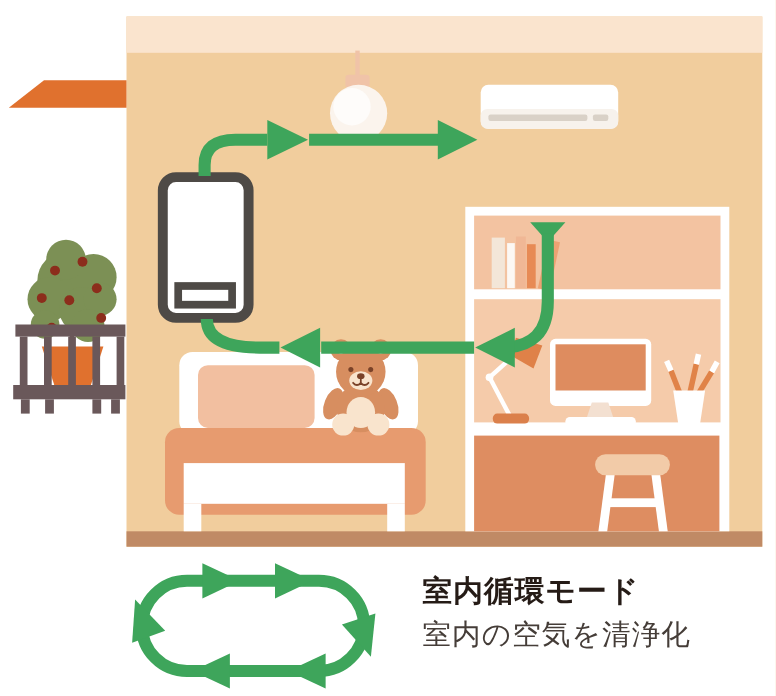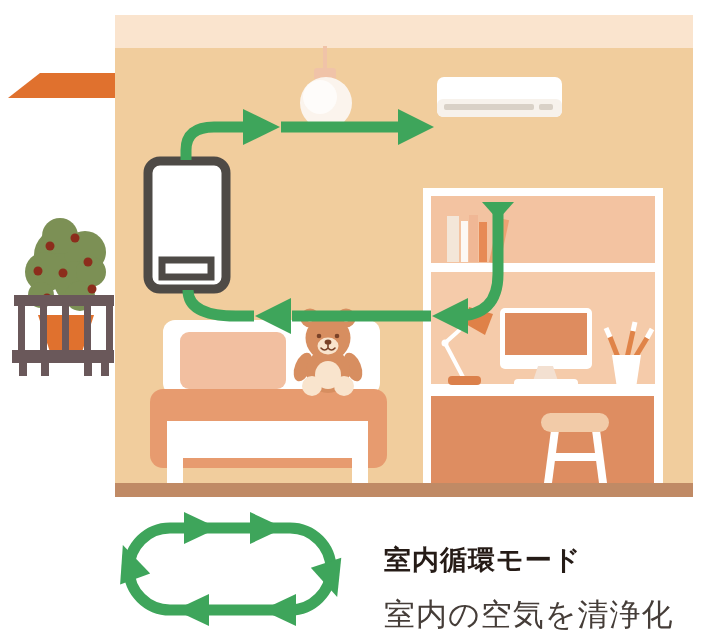--- a/index.html
+++ b/index.html
@@ -13,26 +13,26 @@
     --salmon-soft:#F3C3A1;
     --ink:#251B16;
     --ink-soft:#453D38;
   }
   html,body{margin:0;padding:0;background:#fff;}
   .stage{
     position:relative;width:705px;height:633px;background:#fff;overflow:hidden;
     font-family:"Liberation Sans", sans-serif;
   }
   .scene{position:absolute;left:0;top:0;}
-  .caption{position:absolute;left:384px;top:544px;}
+  .caption{position:absolute;left:384px;top:521px;}
   .caption-title{
     font-size:27px;font-weight:bold;color:var(--ink);letter-spacing:1px;line-height:1.2;
   }
   .caption-sub{
-    font-size:31px;font-weight:normal;color:var(--ink-soft);letter-spacing:1px;margin-top:20px;line-height:1.2;
+    font-size:26px;font-weight:normal;color:var(--ink-soft);letter-spacing:1px;margin-top:8px;line-height:1.2;
   }
 </style>
 </head>
 <body>
 
 <div class="stage">
 
 <svg class="scene" width="705" height="633" viewBox="0 0 705 633">
 
   <g>

